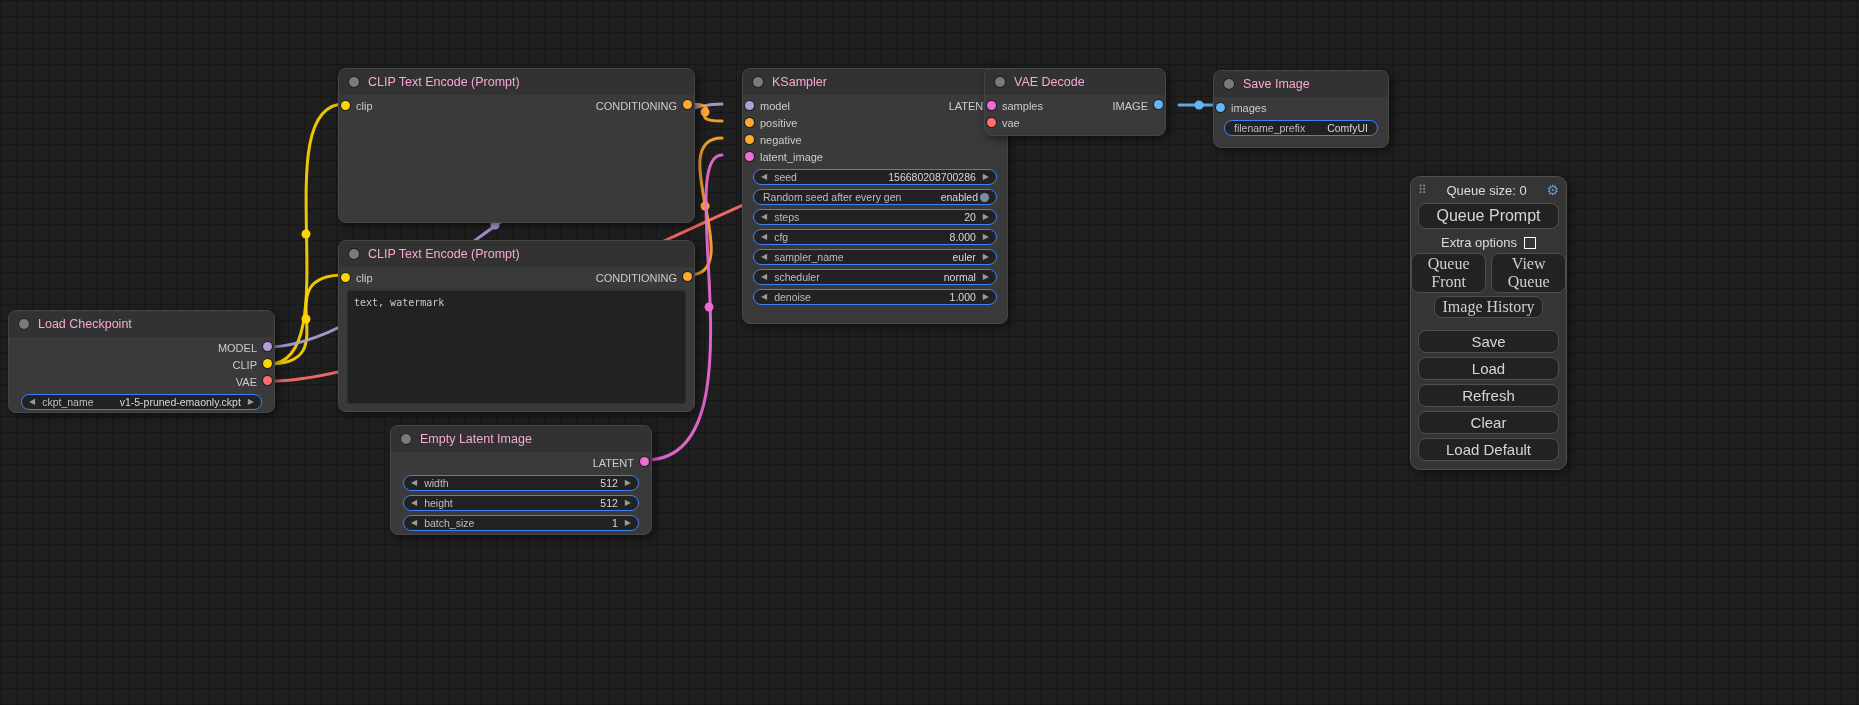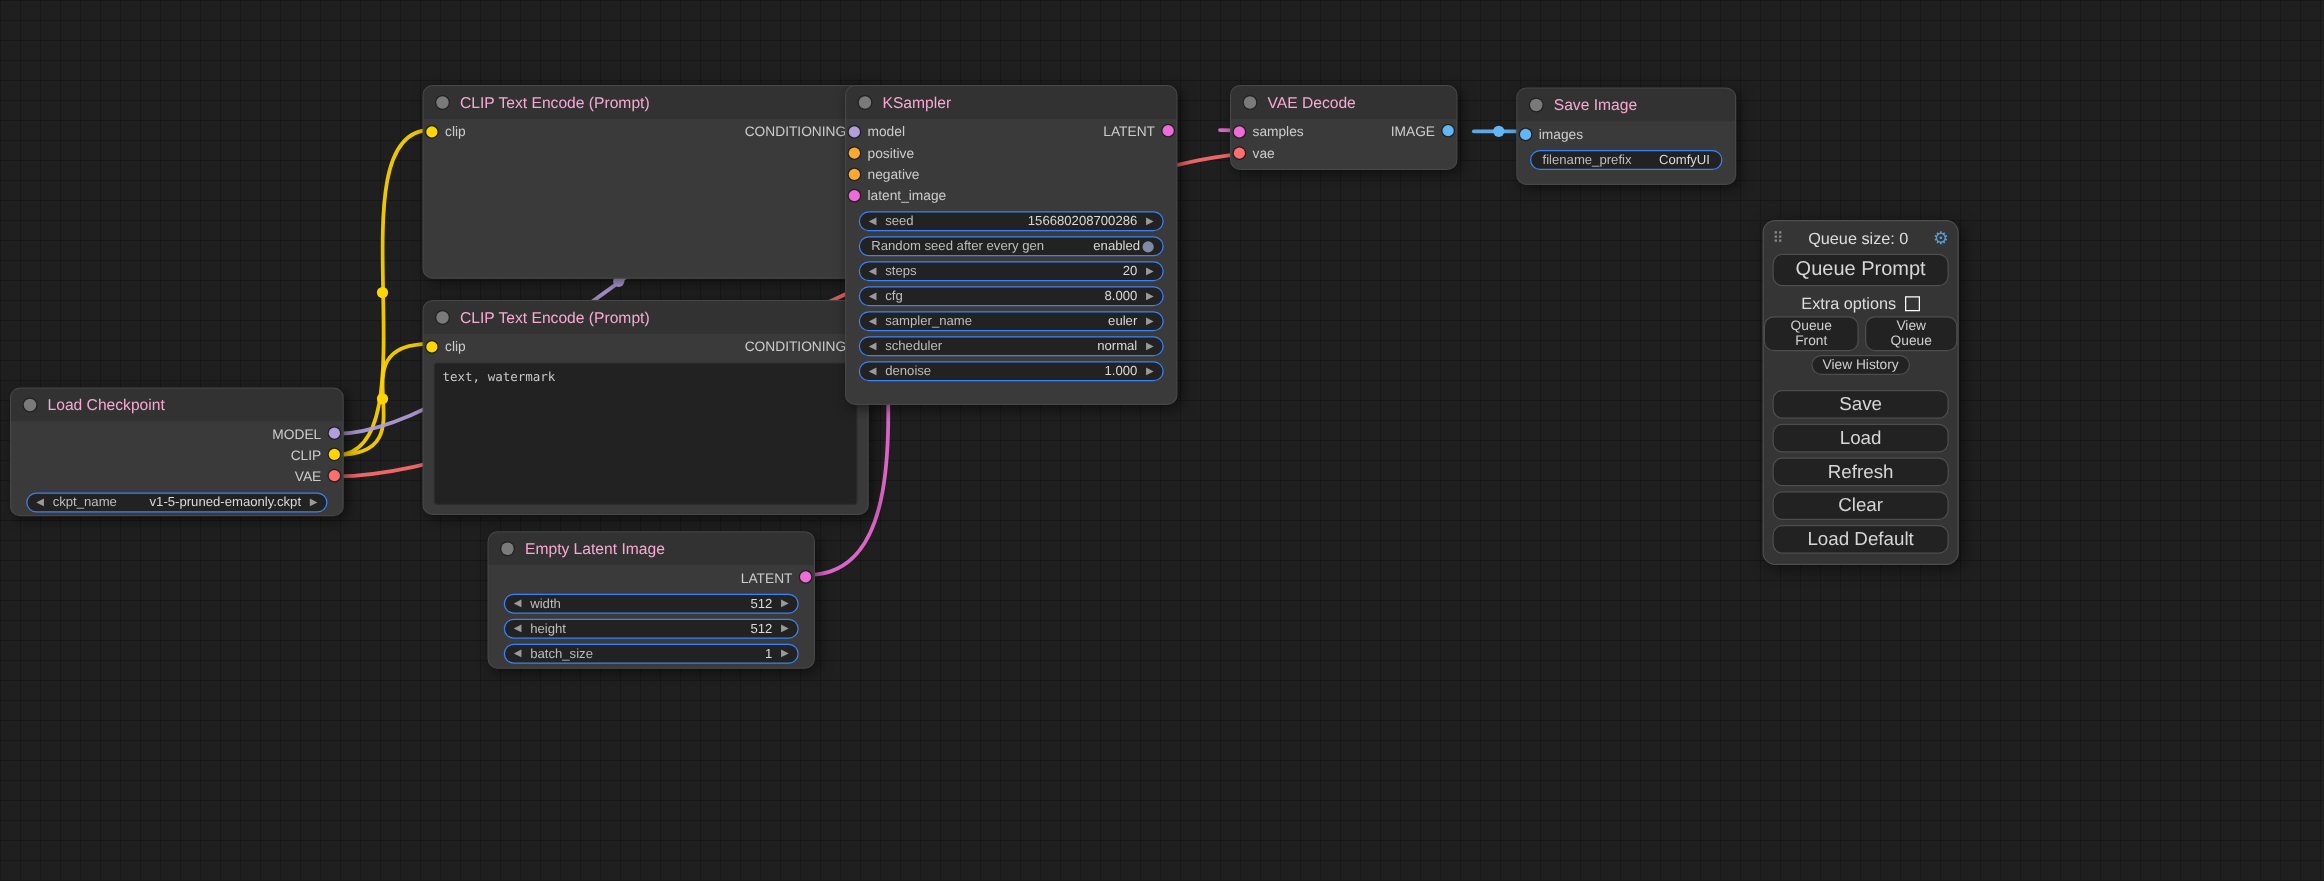--- a/index.html
+++ b/index.html
@@ -60,21 +60,21 @@
   .gear{color:#5b9dd9;font-size:14px;cursor:pointer;}
   .btn{display:block;width:141px;margin:4px auto 0;background:#222;color:#d6d6d6;
     border:1px solid #4e4e4e;border-radius:8px;font-size:15px;
     font-family:"Liberation Sans",sans-serif;padding:2px 0;text-align:center;cursor:pointer;}
   .btn.big{font-size:16px;padding:3px 0;margin-top:2px;}
   .extra-row{display:flex;align-items:center;justify-content:center;gap:7px;
     color:#ddd;font-size:13px;margin:6px 0 2px;}
   .checkbox{width:10px;height:10px;border:1px solid #fff;background:transparent;display:inline-block;}
   .pill-row{display:flex;justify-content:center;gap:5px;margin-top:3px;}
   .pill{background:#222;color:#cfcfcf;border:1px solid #4e4e4e;border-radius:8px;
-    font-size:11px;font-family:Liberation Sans, sans-serif;padding:1px 8px;cursor:pointer;}
+    font-size:16px;font-family:Liberation Serif, serif;padding:1px 8px;cursor:pointer;}
   .gap{height:8px;}
 </style>
 </head>
 <body>
 
 <svg class="wires" width="1859" height="705" viewBox="0 0 1859 705">
   <path class="c-clip" d="M269,364 C349,364 264,104 344,104"></path>
   <circle class="c-clip" cx="306" cy="234" r="4.5"></circle>
   <path class="c-clip" d="M269,364 C349,364 264,275 344,275"></path>
   <circle class="c-clip" cx="306" cy="319" r="4.5"></circle>
@@ -192,21 +192,21 @@
     <span class="arrow">▶</span>
   </div>
   <div class="widget">
     <span class="arrow">◀</span>
     <span class="wlabel">batch_size</span>
     <span class="wvalue">1</span>
     <span class="arrow">▶</span>
   </div>
 </div>
 
-<div class="node" style="left:676px;top:68px;width:266px;height:256px">
+<div class="node" style="left:742px;top:68px;width:266px;height:256px">
   <div class="node-title">
     <span class="collapse-dot"></span>
     <span>KSampler</span>
   </div>
   <div class="slots">
     <div class="slot-row">
       <div class="slot-in">
           <span class="dot d-model"></span>
           <span class="slot-label">model</span>
         </div>
@@ -330,21 +330,21 @@
   <button class="btn big">Queue Prompt</button>
   <div class="extra-row">
     <span>Extra options</span>
     <span class="checkbox"></span>
   </div>
   <div class="pill-row">
     <button class="pill">Queue Front</button>
     <button class="pill">View Queue</button>
   </div>
   <div class="pill-row">
-    <button class="pill">View History</button>
+    <button class="pill">Image History</button>
   </div>
   <div class="gap"></div>
   <button class="btn">Save</button>
   <button class="btn">Load</button>
   <button class="btn">Refresh</button>
   <button class="btn">Clear</button>
   <button class="btn">Load Default</button>
 </div>
 
 </body></html>

